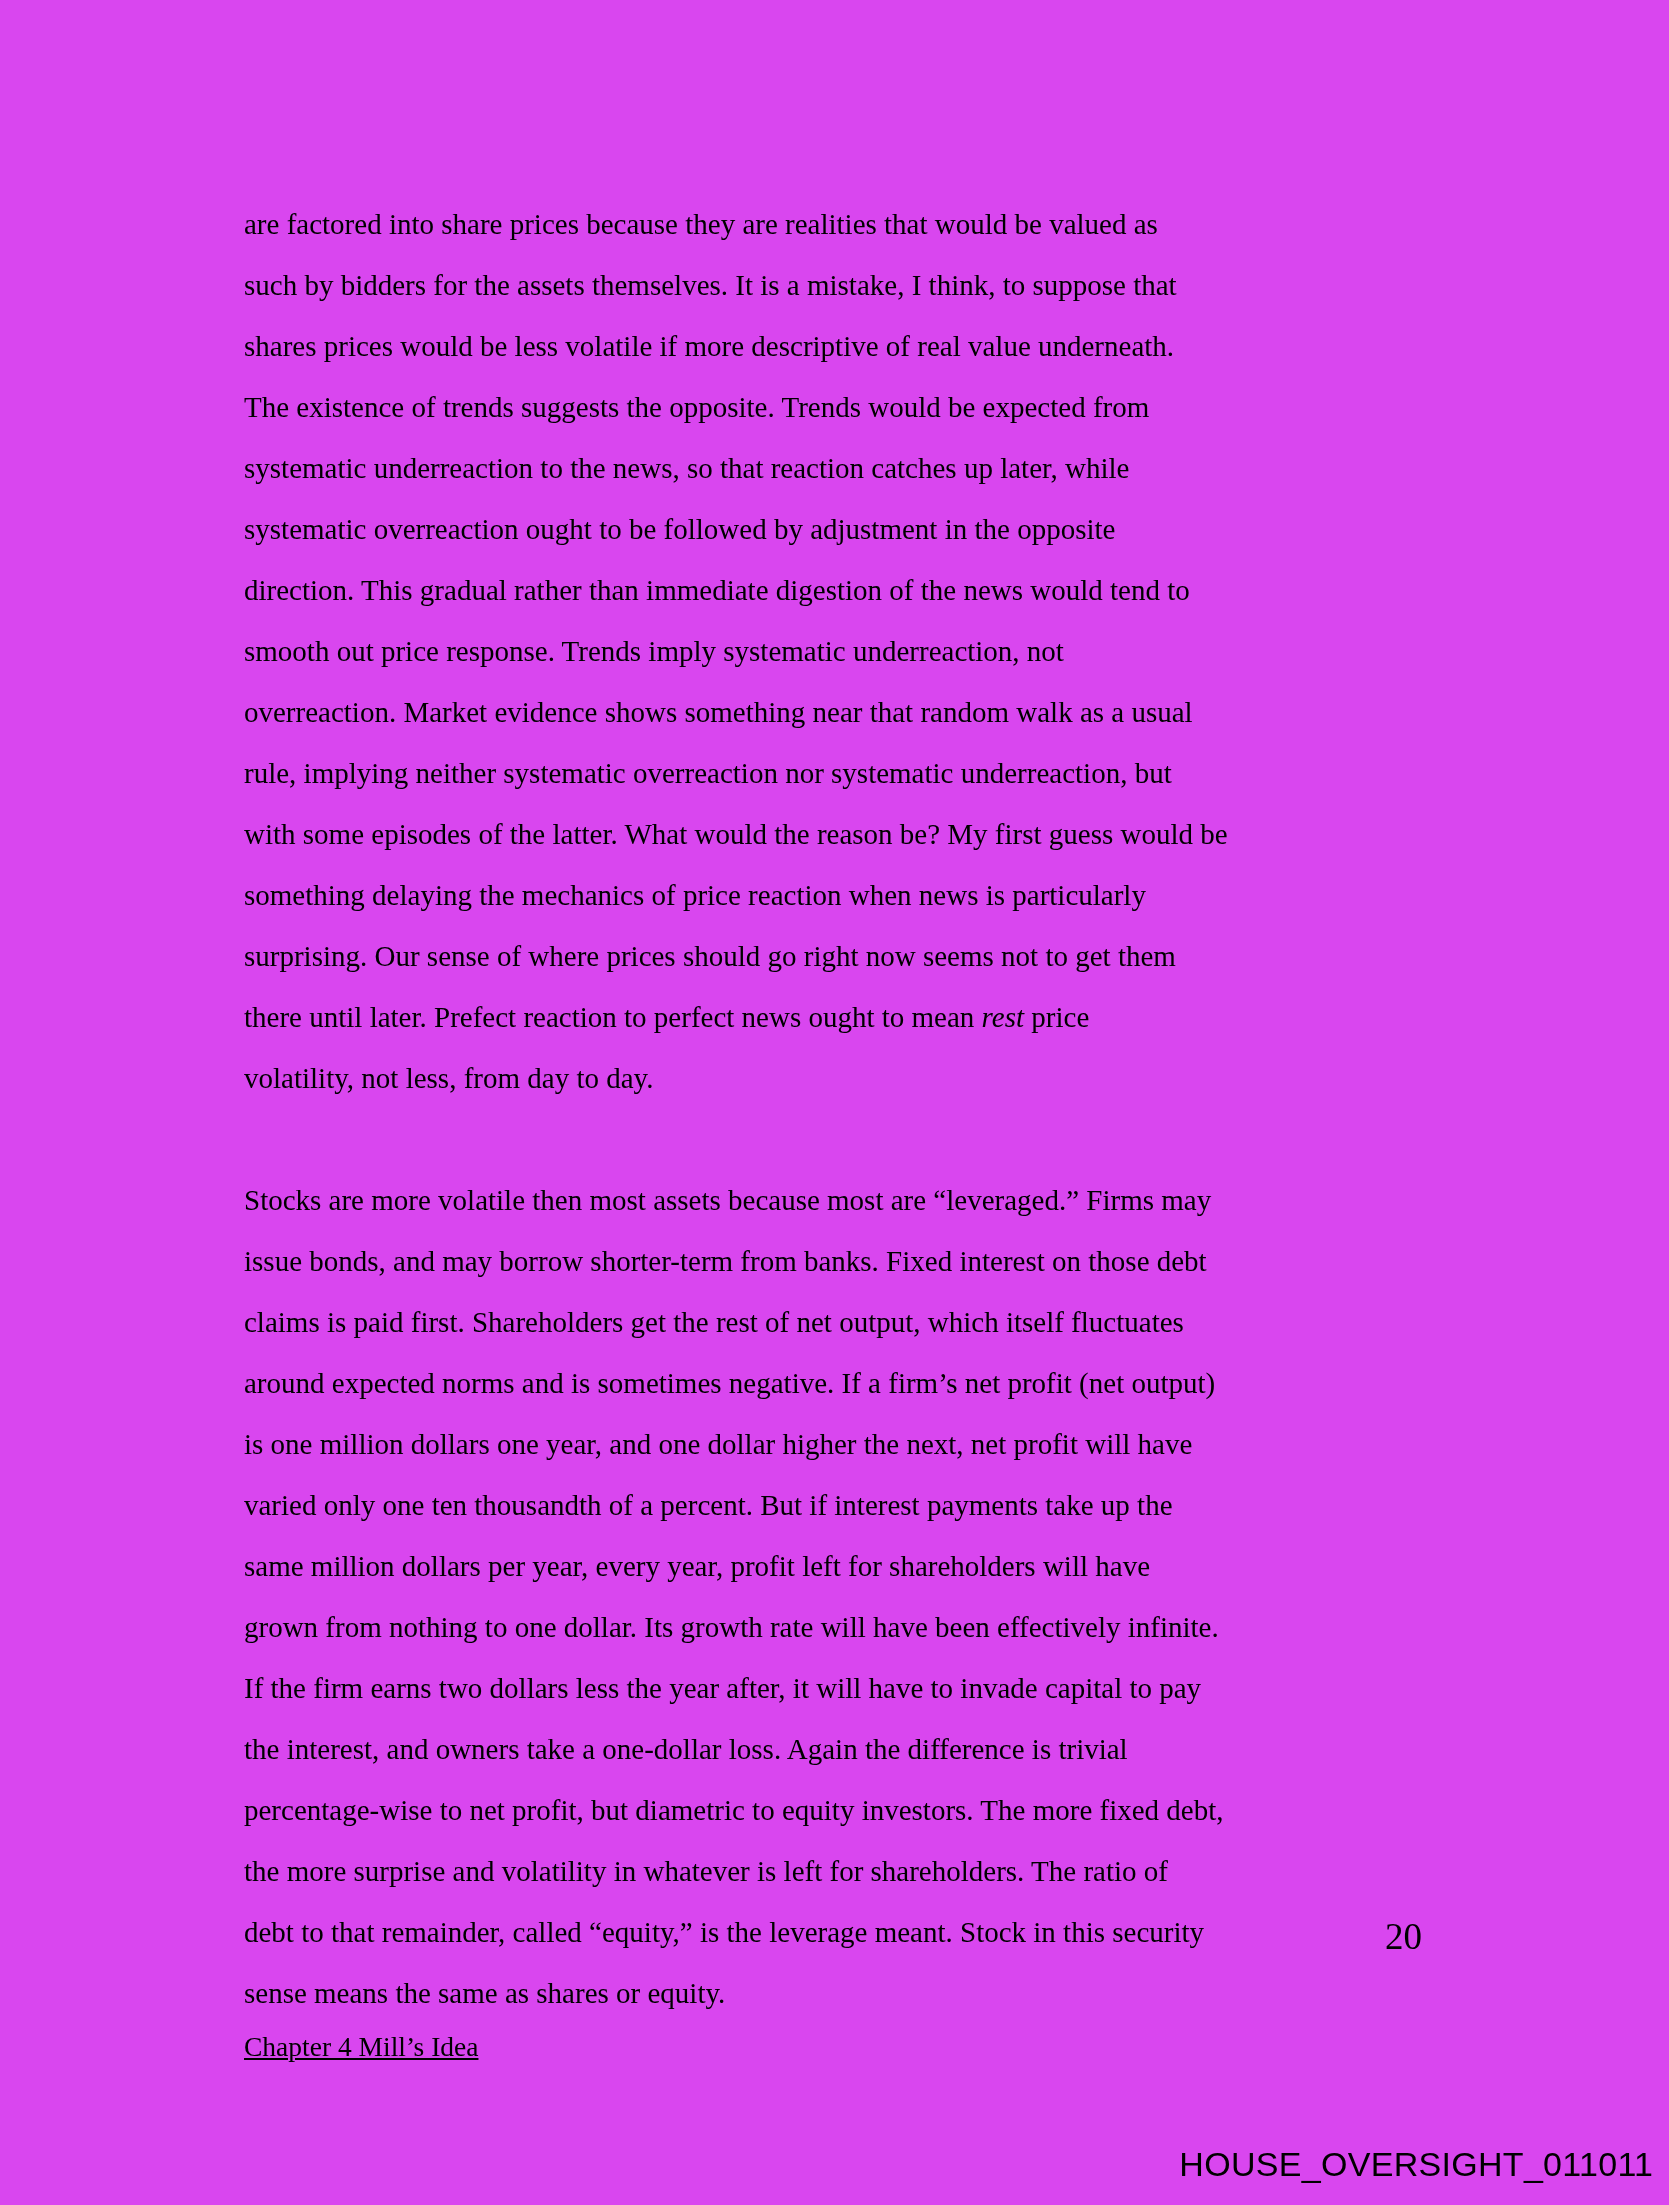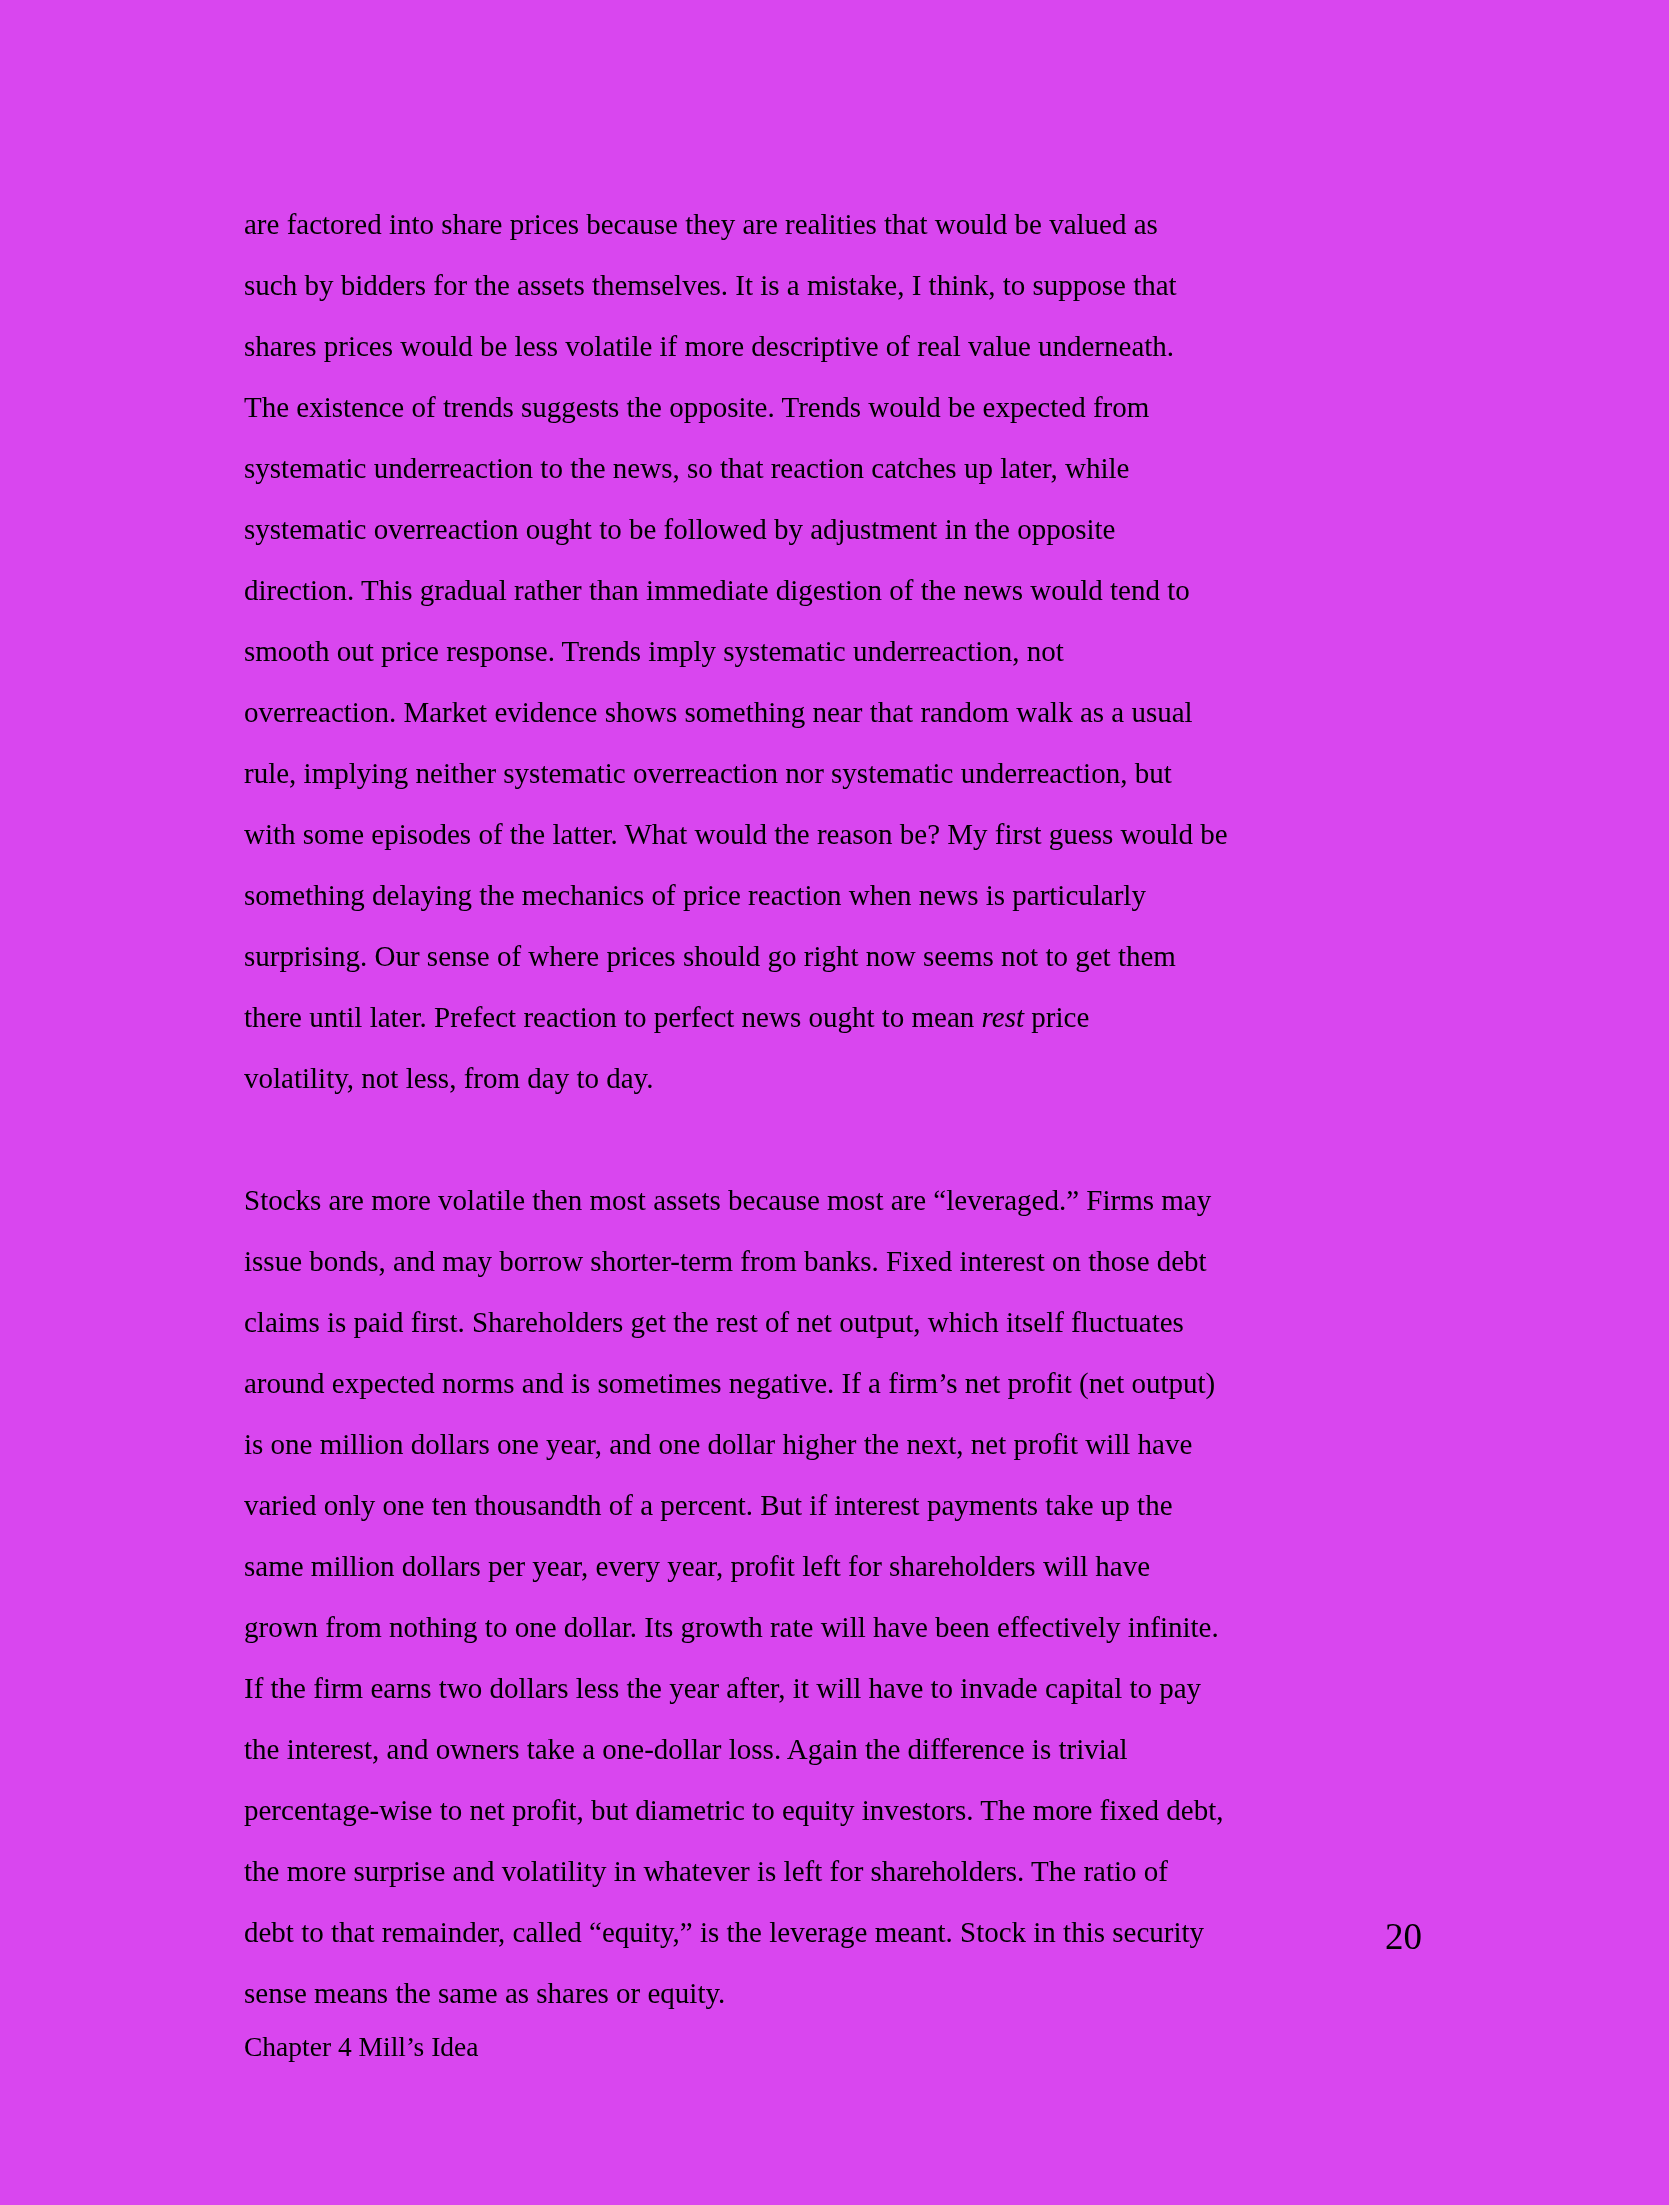--- a/index.html
+++ b/index.html
@@ -35,20 +35,21 @@
   .ital {
     font-style: italic;
   }
   .footer-chapter {
     position: absolute;
     left: 244px;
     top: 2033px;
     font-size: 27.5px;
     line-height: 27.5px;
     white-space: nowrap;
+    text-decoration: underline;
   }
   .footer-date {
     position: absolute;
     left: 0;
     top: 2033px;
     width: 1669px;
     text-align: center;
     font-size: 27.5px;
     line-height: 27.5px;
     white-space: nowrap;
@@ -106,15 +107,16 @@
 the interest, and owners take a one-dollar loss. Again the difference is trivial
 percentage-wise to net profit, but diametric to equity investors. The more fixed debt,
 the more surprise and volatility in whatever is left for shareholders. The ratio of
 debt to that remainder, called “equity,” is the leverage meant. Stock in this security
 sense means the same as shares or equity.</span></p>
   </div>
 
   <div class="footer-chapter">Chapter 4 Mill’s Idea</div>
   <div class="footer-pagenum">20</div>
 
+  <div class="bates-stamp">HOUSE_OVERSIGHT_011011</div>
 
 </div>
 
 
 </body></html>

